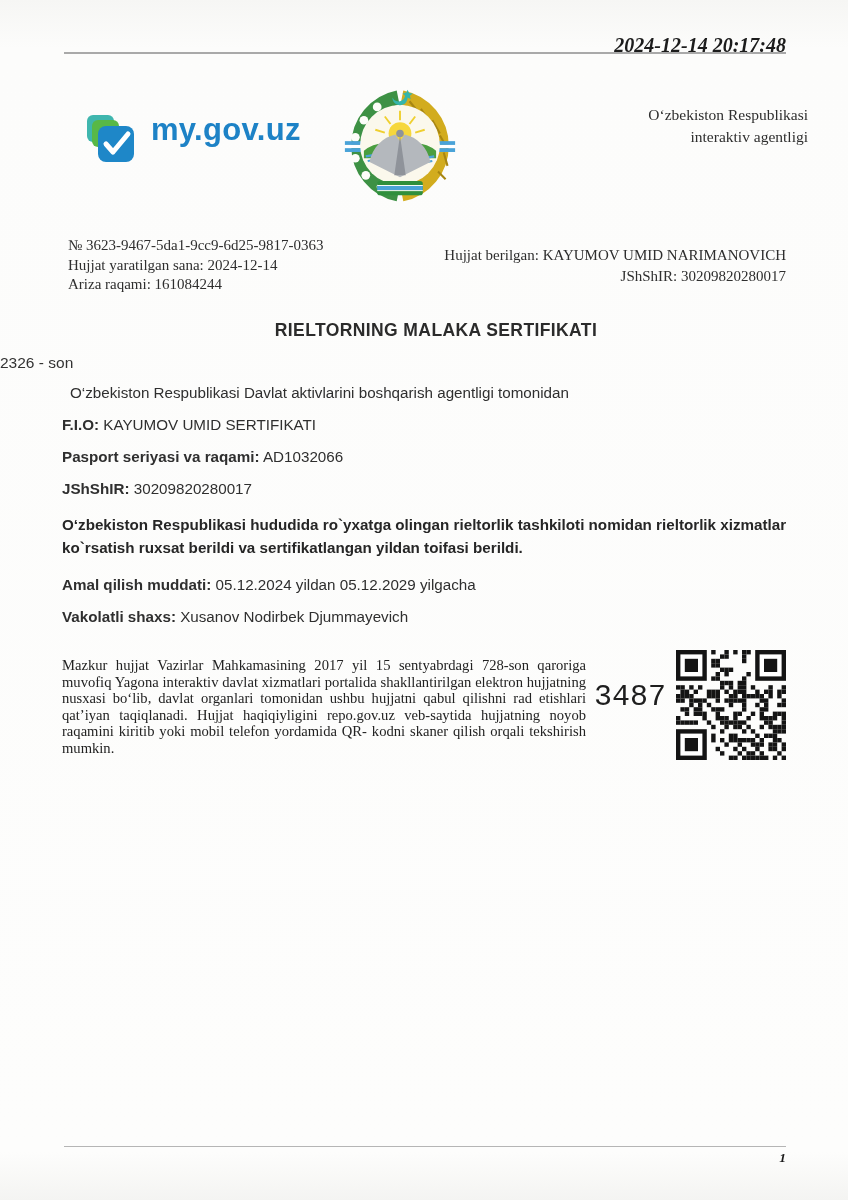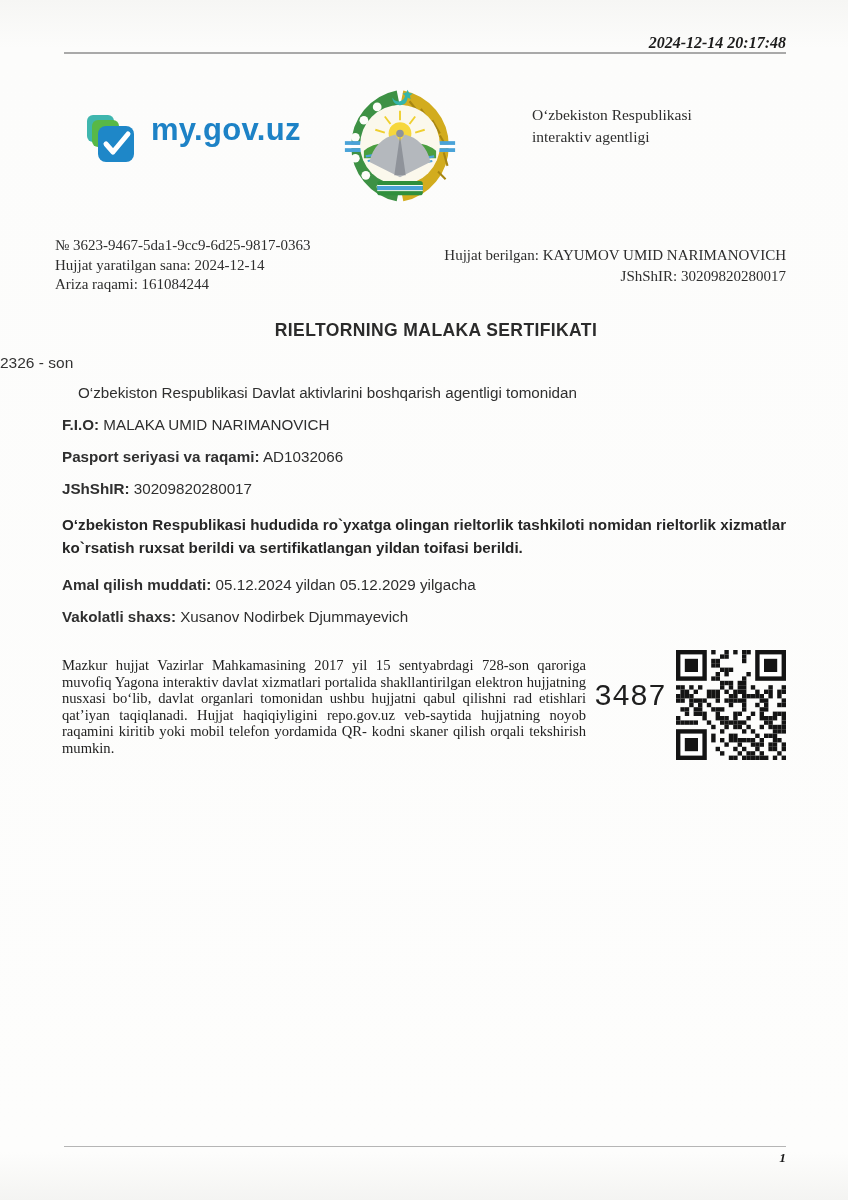--- a/index.html
+++ b/index.html
@@ -9,63 +9,63 @@
     margin:0 auto;
     background:linear-gradient(180deg,#f6f6f4 0%,#fcfcfb 4%,#fdfdfc 96%,#f4f4f2 100%);
     font-family:"Liberation Sans", sans-serif;
     color:#333;
     overflow:hidden;
   }
   
   .timestamp{
     position:absolute;top:34px;right:62px;
     font-family:"Liberation Serif", serif;
-    font-weight:bold;font-style:italic;font-size:16px;color:#1c1c1c;
+    font-weight:bold;font-style:italic;font-size:20px;color:#1c1c1c;
   }
   .rule{position:absolute;left:64px;width:722px;height:0;border-top:2px solid #a9a9a9;}
   .rule.top{top:52px;}
   .rule.bottom{top:1146px;border-top:1.5px solid #b5b5b5;}
   .pagenum{
     position:absolute;top:1150px;right:62px;
     font-family:"Liberation Serif", serif;
     font-weight:bold;font-style:italic;font-size:13.5px;color:#1c1c1c;
   }
   
   .logo{position:absolute;left:84px;top:112px;display:flex;gap:13px;}
   .logo-text{font-size:31px;font-weight:600;letter-spacing:.3px;color:#1d82c6;}
   .emblem{position:absolute;left:343px;top:86px;width:114px;height:116px;}
   .agency{
     position:absolute;left:532px;top:104px;width:276px;
-    text-align:left;
+    text-align:right;
     font-family:"Liberation Serif", serif;
     font-size:15.5px;line-height:21.5px;color:#2e2e2e;
   }
   
   .meta-left{
-    position:absolute;left:55px;top:236px;
+    position:absolute;left:68px;top:236px;
     font-family:"Liberation Serif", serif;
     font-size:15px;line-height:19.5px;color:#2e2e2e;
   }
   .meta-right{
     position:absolute;right:62px;top:245px;
     text-align:right;
     font-family:"Liberation Serif", serif;
     font-size:15px;line-height:21px;color:#2e2e2e;
   }
   
   .title{
     position:absolute;left:0;top:320px;width:848px;
     text-align:center;font-size:17.5px;font-weight:bold;letter-spacing:.4px;color:#2b2b2b;padding-left:12px;
   }
   .cert-number{
     position:absolute;left:0;top:354px;width:848px;
     text-align:left;font-size:15.5px;color:#333;
   }
   .body-block{position:absolute;left:62px;top:385px;width:726px;font-size:15.2px;color:#2f2f2f;}
-  .body-line{margin:0 0 17px 16px;line-height:15px;}
+  .body-line{margin:0 0 17px 8px;line-height:15px;}
   .field-row{margin:0 0 17px 0;line-height:15px;}
   .grant{font-weight:bold;line-height:23px;margin:5px 0 18px 0;color:#262626;}
   
   .legal{
     position:absolute;left:62px;top:657px;width:524px;
     font-family:"Liberation Serif", serif;
     font-size:14.6px;line-height:16.6px;color:#222;
     text-align:justify;
   }
   .verify-code{
@@ -162,21 +162,21 @@
   <div class="meta-right">
     <div>Hujjat berilgan: KAYUMOV UMID NARIMANOVICH</div>
     <div>JShShIR: 30209820280017</div>
   </div>
 
   <div class="title">RIELTORNING MALAKA SERTIFIKATI</div>
   <div class="cert-number">2326 - son</div>
 
   <div class="body-block">
     <p class="body-line">O‘zbekiston Respublikasi Davlat aktivlarini boshqarish agentligi tomonidan</p>
-    <p class="field-row"><b>F.I.O:</b> <span>MALAKA UMID NARIMANOVICH</span></p>
+    <p class="field-row"><b>F.I.O:</b> <span>KAYUMOV UMID SERTIFIKATI</span></p>
     <p class="field-row"><b>Pasport seriyasi va raqami:</b> <span>AD1032066</span></p>
     <p class="field-row"><b>JShShIR:</b> <span>30209820280017</span></p>
     <p class="grant">O‘zbekiston Respublikasi hududida ro`yxatga olingan rieltorlik tashkiloti nomidan rieltorlik xizmatlar ko`rsatish ruxsat berildi va sertifikatlangan yildan toifasi berildi.</p>
     <p class="field-row"><b>Amal qilish muddati:</b> <span>05.12.2024 yildan 05.12.2029 yilgacha</span></p>
     <p class="field-row"><b>Vakolatli shaxs:</b> <span>Xusanov Nodirbek Djummayevich</span></p>
   </div>
 
   <div class="legal">Mazkur hujjat Vazirlar Mahkamasining 2017 yil 15 sentyabrdagi 728-son qaroriga muvofiq Yagona interaktiv davlat xizmatlari portalida shakllantirilgan elektron hujjatning nusxasi bo‘lib, davlat organlari tomonidan ushbu hujjatni qabul qilishni rad etishlari qat’iyan taqiqlanadi. Hujjat haqiqiyligini repo.gov.uz veb-saytida hujjatning noyob raqamini kiritib yoki mobil telefon yordamida QR- kodni skaner qilish orqali tekshirish mumkin.</div>
   <div class="verify-code">3487</div>
   <div class="qr">

